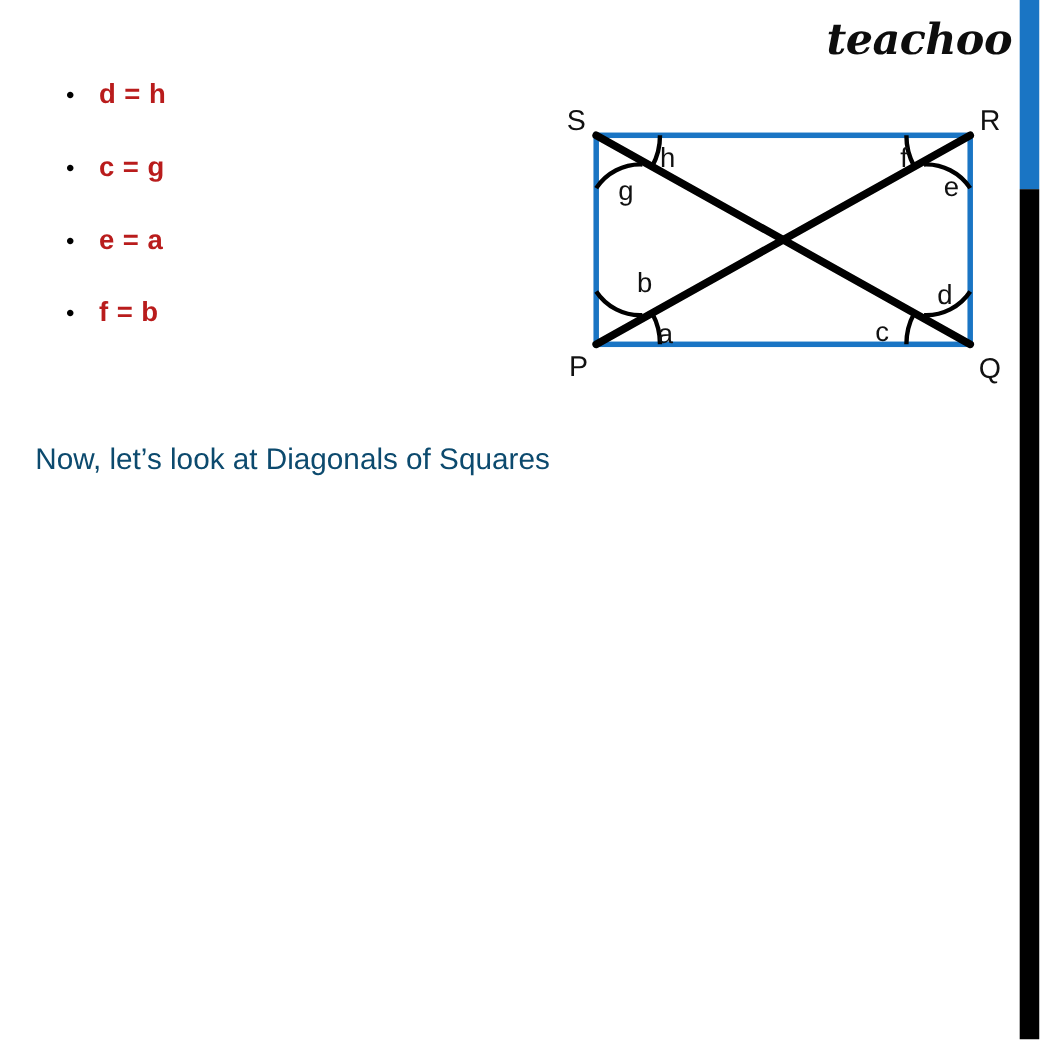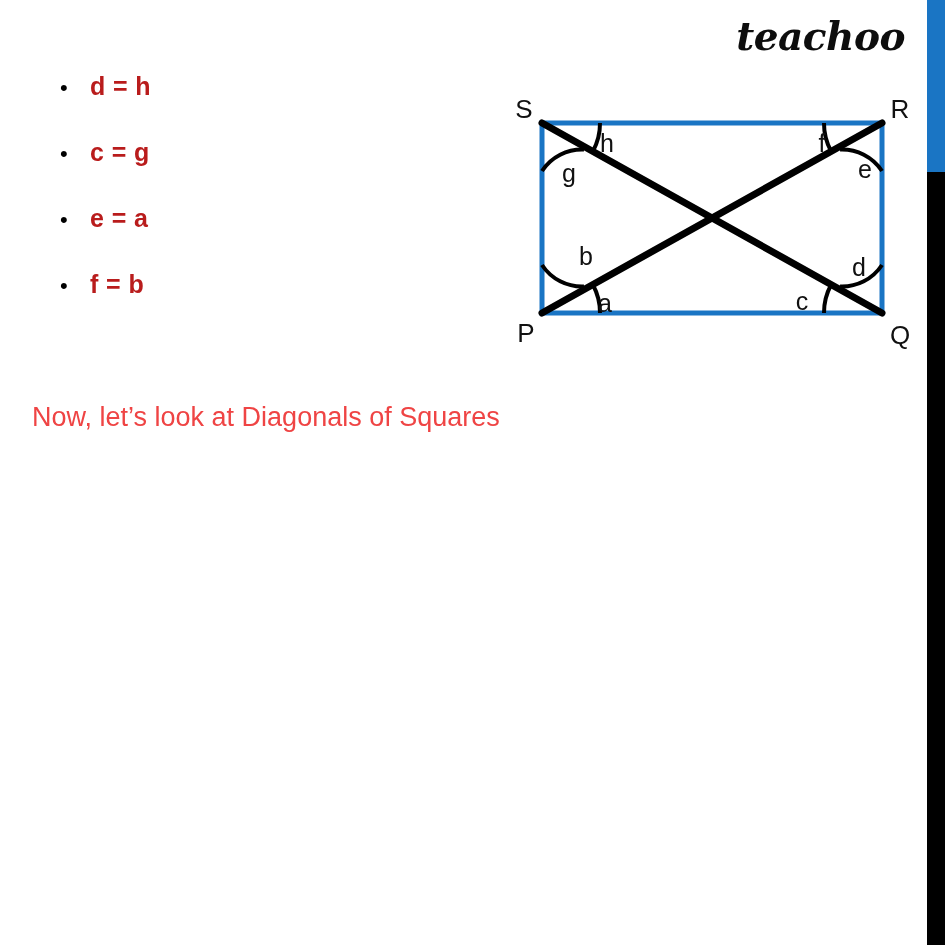--- a/index.html
+++ b/index.html
@@ -30,21 +30,21 @@
     left: 927px;
     top: 172px;
     width: 18px;
     height: 773px;
     background: #000000;
   }
 
   
   #brand-logo {
     position: absolute;
-    right: 40px;
+    right: 25px;
     top: 13px;
     font-family: "DejaVu Serif", serif;
     font-weight: 700;
     font-style: italic;
     font-size: 39px;
     letter-spacing: -0.5px;
     color: #0d0d0d;
     white-space: nowrap;
   }
 
@@ -76,21 +76,21 @@
     white-space: nowrap;
   }
 
   
   #body-paragraph {
     position: absolute;
     left: 32px;
     top: 401px;
     font-size: 27px;
     line-height: 1.25;
-    color: #ef4444;
+    color: #0c4a6e;
     white-space: nowrap;
   }
 
   
   #rectangle-diagonals-figure {
     position: absolute;
     left: 500px;
     top: 90px;
     width: 430px;
     height: 275px;

